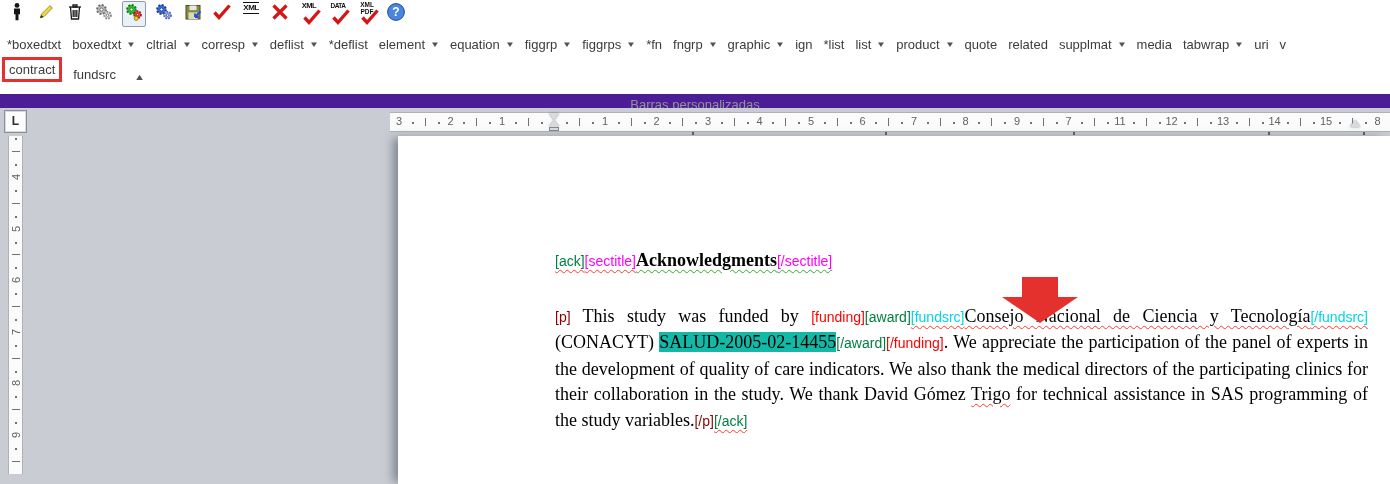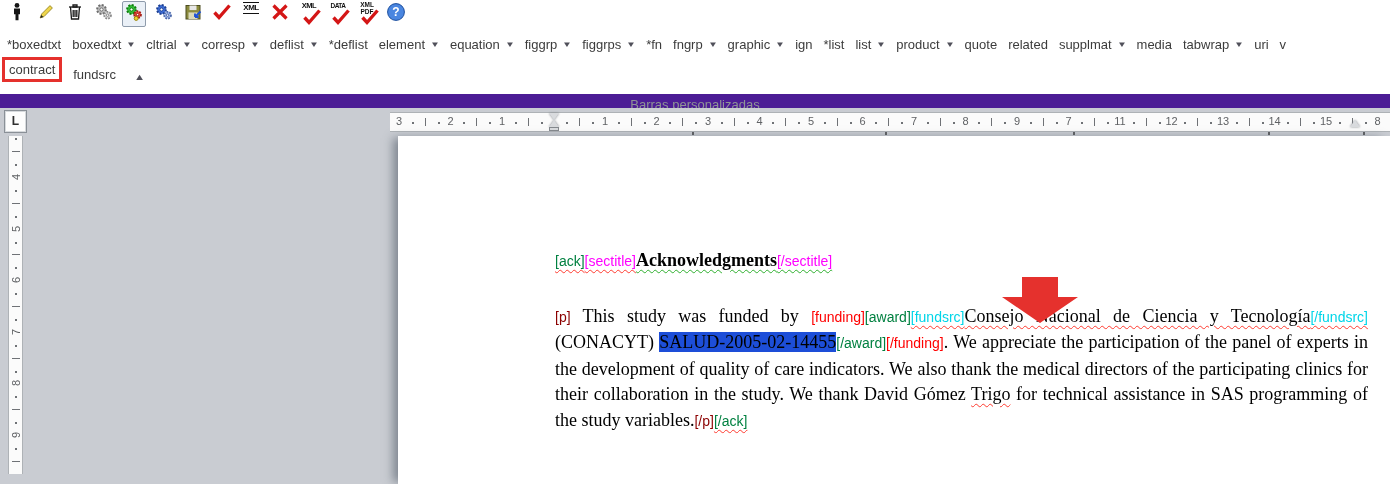--- a/index.html
+++ b/index.html
@@ -70,21 +70,21 @@
             font-family:"Liberation Serif",serif;font-size:18px;line-height:25.5px;color:#000;}
   #doc-heading{white-space:nowrap;}
   #doc-paragraph{margin-top:29px;text-align:justify;}
   .b{font-weight:bold;}
   .xml-tag{font-family:"Liberation Sans",sans-serif;font-size:14px;}
   .tg{color:#008040;}
   .tm{color:#ff00ff;}
   .tr{color:#ff0000;}
   .tp{color:#8b0000;}
   .tc{color:#00d5e8;}
-  .sel{background:#1d4ed8;}
+  .sel{background:#14b8a6;}
   .sq-red{text-decoration:underline;text-decoration-style:wavy;text-decoration-color:#ff3b30;
           text-decoration-thickness:1px;text-underline-offset:3px;}
   .sq-green{text-decoration:underline;text-decoration-style:wavy;text-decoration-color:#2faf2f;
             text-decoration-thickness:1px;text-underline-offset:3px;}
 
   
   #red-arrow{position:absolute;left:1002px;top:277px;z-index:20;}
 </style>
 </head>
 <body>

